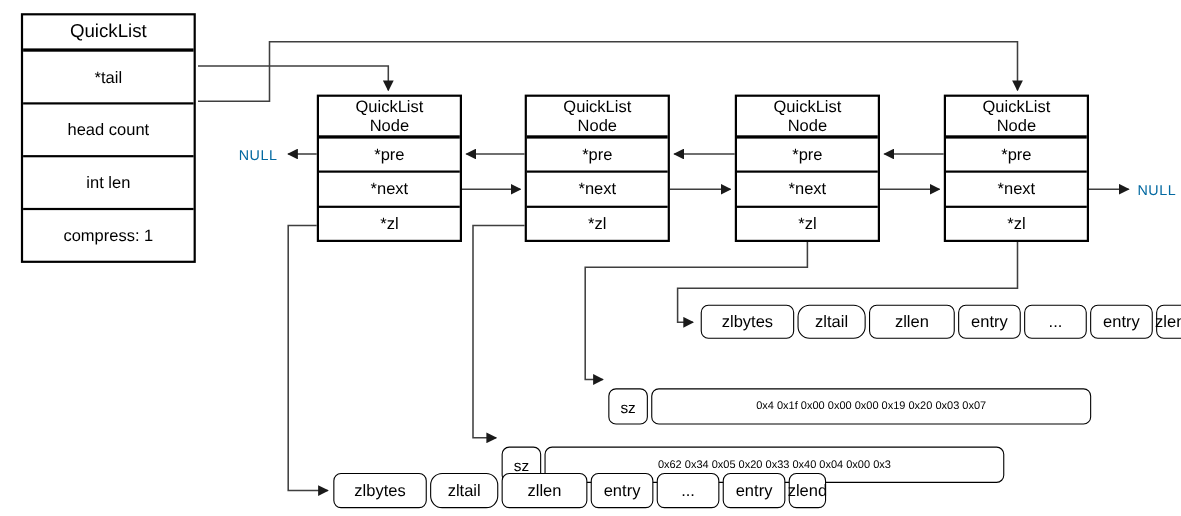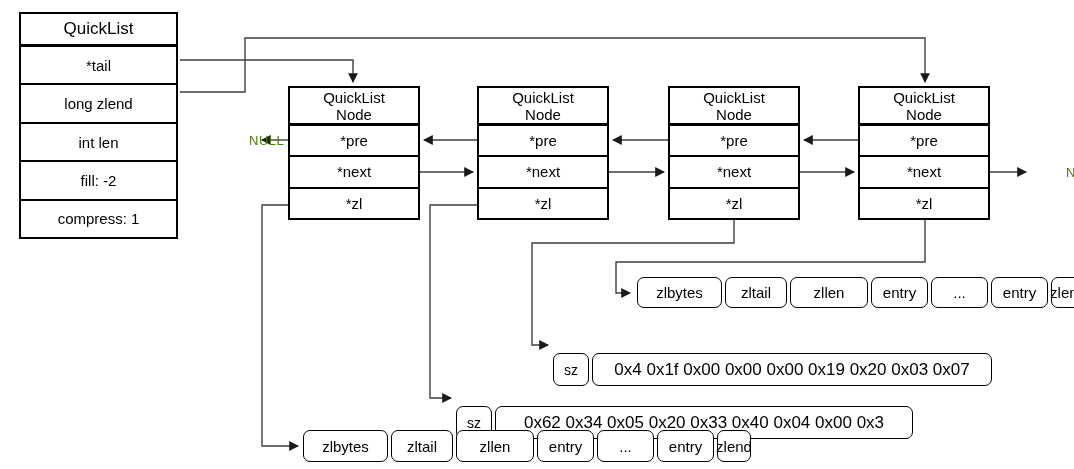--- a/index.html
+++ b/index.html
@@ -22,47 +22,47 @@
     font-size:15px;border-bottom:2px solid #000;
   }
   .struct .row:last-child{border-bottom:none;}
   #quicklist{left:19px;top:12px;width:159px;height:227px;}
   #quicklist .hdr{height:30px;font-size:17px;}
   .qnode{width:132px;top:86px;height:134px;}
   .qnode .hdr{height:35px;font-size:15px;line-height:17px;}
   #node1{left:288px;} #node2{left:477px;} #node3{left:668px;} #node4{left:858px;}
   
   .null-label{
-    position:absolute;font-size:13px;color:#4d7c0f;letter-spacing:0.5px;margin-left:32px;
+    position:absolute;font-size:13px;color:#0369a1;letter-spacing:0.5px;
   }
   #null-left{left:217px;top:133px;}
   #null-right{left:1034px;top:165px;}
   
   .ziplist{position:absolute;display:flex;gap:3px;}
   .zcell{
     border:1.5px solid #000;border-radius:7px;background:#fff;
     display:flex;align-items:center;justify-content:center;
     font-size:15px;box-sizing:border-box;
   }
   #ziplist-top{left:637px;top:277px;height:31px;}
   #ziplist-bottom{left:303px;top:430px;height:32px;}
-  .cw0{width:85px;}.cw1{width:62px;}.cw2{width:78px;}.cw3{width:57px;}
+  .cw0{width:85px;}.cw1{width:62px;border-radius:11px;}.cw2{width:78px;}.cw3{width:57px;}
   .cw4{width:57px;}.cw5{width:57px;}.cw6{width:34px;}
   
   .szgroup{position:absolute;display:flex;gap:3px;height:33px;margin-top:24px;}
   #sz1{left:553px;top:329px;}
   #sz2{left:456px;top:382px;}
   .szlabel{
     width:36px;border:1.5px solid #000;border-radius:7px;background:#fff;
     display:flex;align-items:center;justify-content:center;font-size:14px;
     box-sizing:border-box;
   }
   .szhex{
     border:1.5px solid #000;border-radius:7px;background:#fff;
-    display:flex;align-items:center;justify-content:center;font-size:17px;
+    display:flex;align-items:center;justify-content:center;font-size:10px;
     box-sizing:border-box;white-space:nowrap;
   }
   #sz1 .szhex{width:400px;}
   #sz2 .szhex{width:418px;}
   
   #wires{position:absolute;left:0;top:0;width:1074px;height:469px;pointer-events:none;}
   #wires polyline{fill:none;stroke:#3f3f3f;stroke-width:1.4;}
 </style>
 </head>
 <body>
@@ -88,23 +88,22 @@
 
   <polyline points="288,205 262,205 262,446 298,446" marker-end="url(#arr)"></polyline>
   <polyline points="477,205 430,205 430,398 451,398" marker-end="url(#arr)"></polyline>
   <polyline points="734,220 734,243 532,243 532,345 548,345" marker-end="url(#arr)"></polyline>
   <polyline points="925,220 925,262 616,262 616,293 630,293" marker-end="url(#arr)"></polyline>
 </svg>
 
 <div id="quicklist" class="struct">
   <div class="hdr">QuickList</div>
   <div class="row">*tail</div>
-  <div class="row">long zlend</div>
+  <div class="row">head count</div>
   <div class="row">int len</div>
-  <div class="row">fill: -2</div>
   <div class="row">compress: 1</div>
 </div>
 
 <div id="node1" class="struct qnode">
   <div class="hdr">
     <span>QuickList</span>
     <span>Node</span>
   </div>
   <div class="row">*pre</div>
   <div class="row">*next</div>

